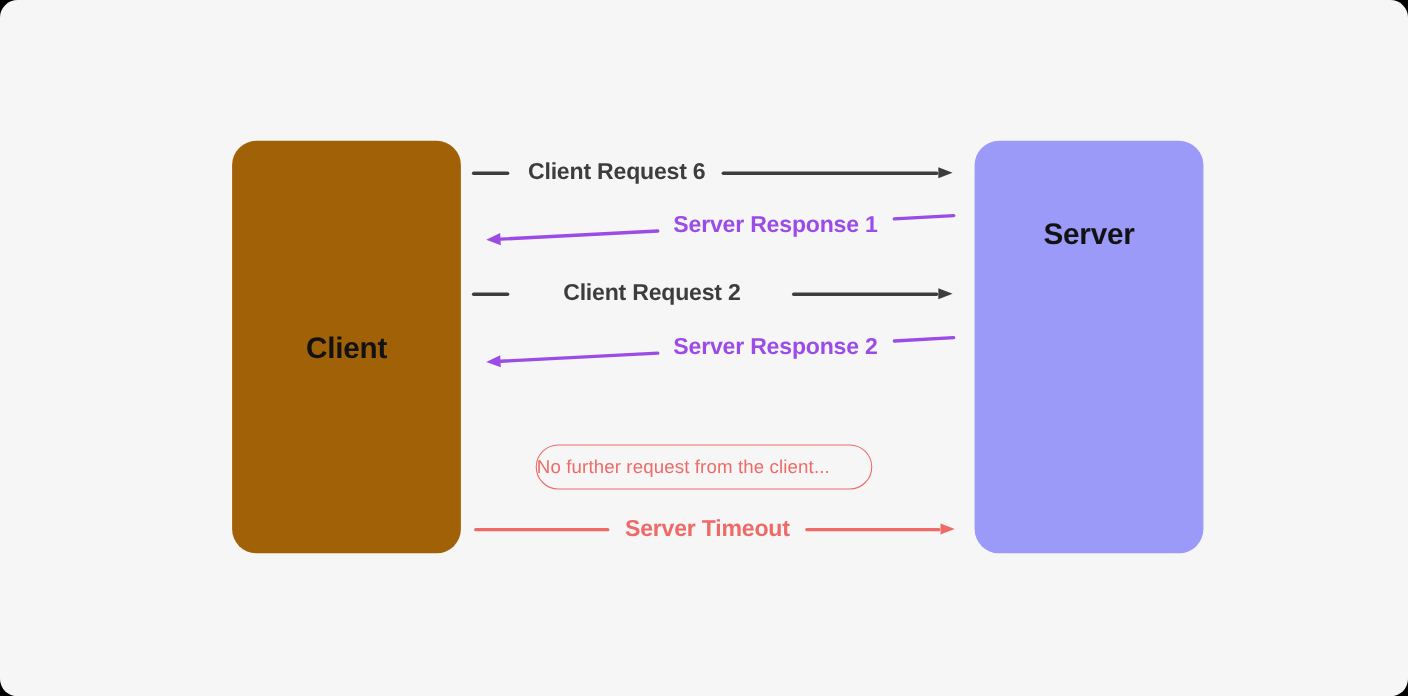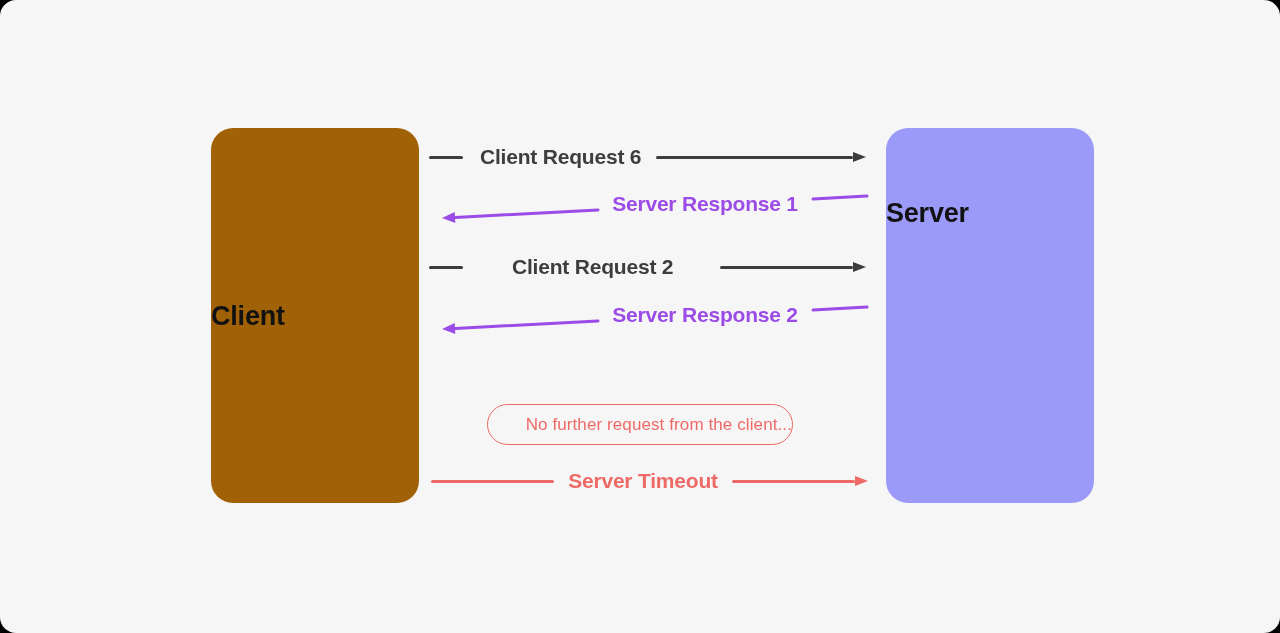--- a/index.html
+++ b/index.html
@@ -20,21 +20,21 @@
     overflow: hidden;
   }
   
   .node {
     position: absolute;
     top: 128px;
     width: 208px;
     height: 375px;
     border-radius: 22px;
     display: flex;
-    justify-content: flex-start;
+    justify-content: center;
   }
   .node-client {
     left: 187px;
     background: #a16207;
     align-items: center;
     margin-left: 24px;
   }
   .node-server {
     left: 886px;
     background: #9C9AF8;
@@ -119,21 +119,21 @@
     position: absolute;
     left: 487px;
     top: 404px;
     width: 306px;
     height: 41px;
     box-sizing: border-box;
     border: 1.5px solid #EE6A66;
     border-radius: 21px;
     display: flex;
     align-items: center;
-    justify-content: flex-end;
+    justify-content: flex-start;
   }
   .note-text {
     font-size: 17px;
     color: #EE6A66;
     letter-spacing: 0.1px;
     white-space: nowrap;
   }
 </style>
 </head>
 <body>

